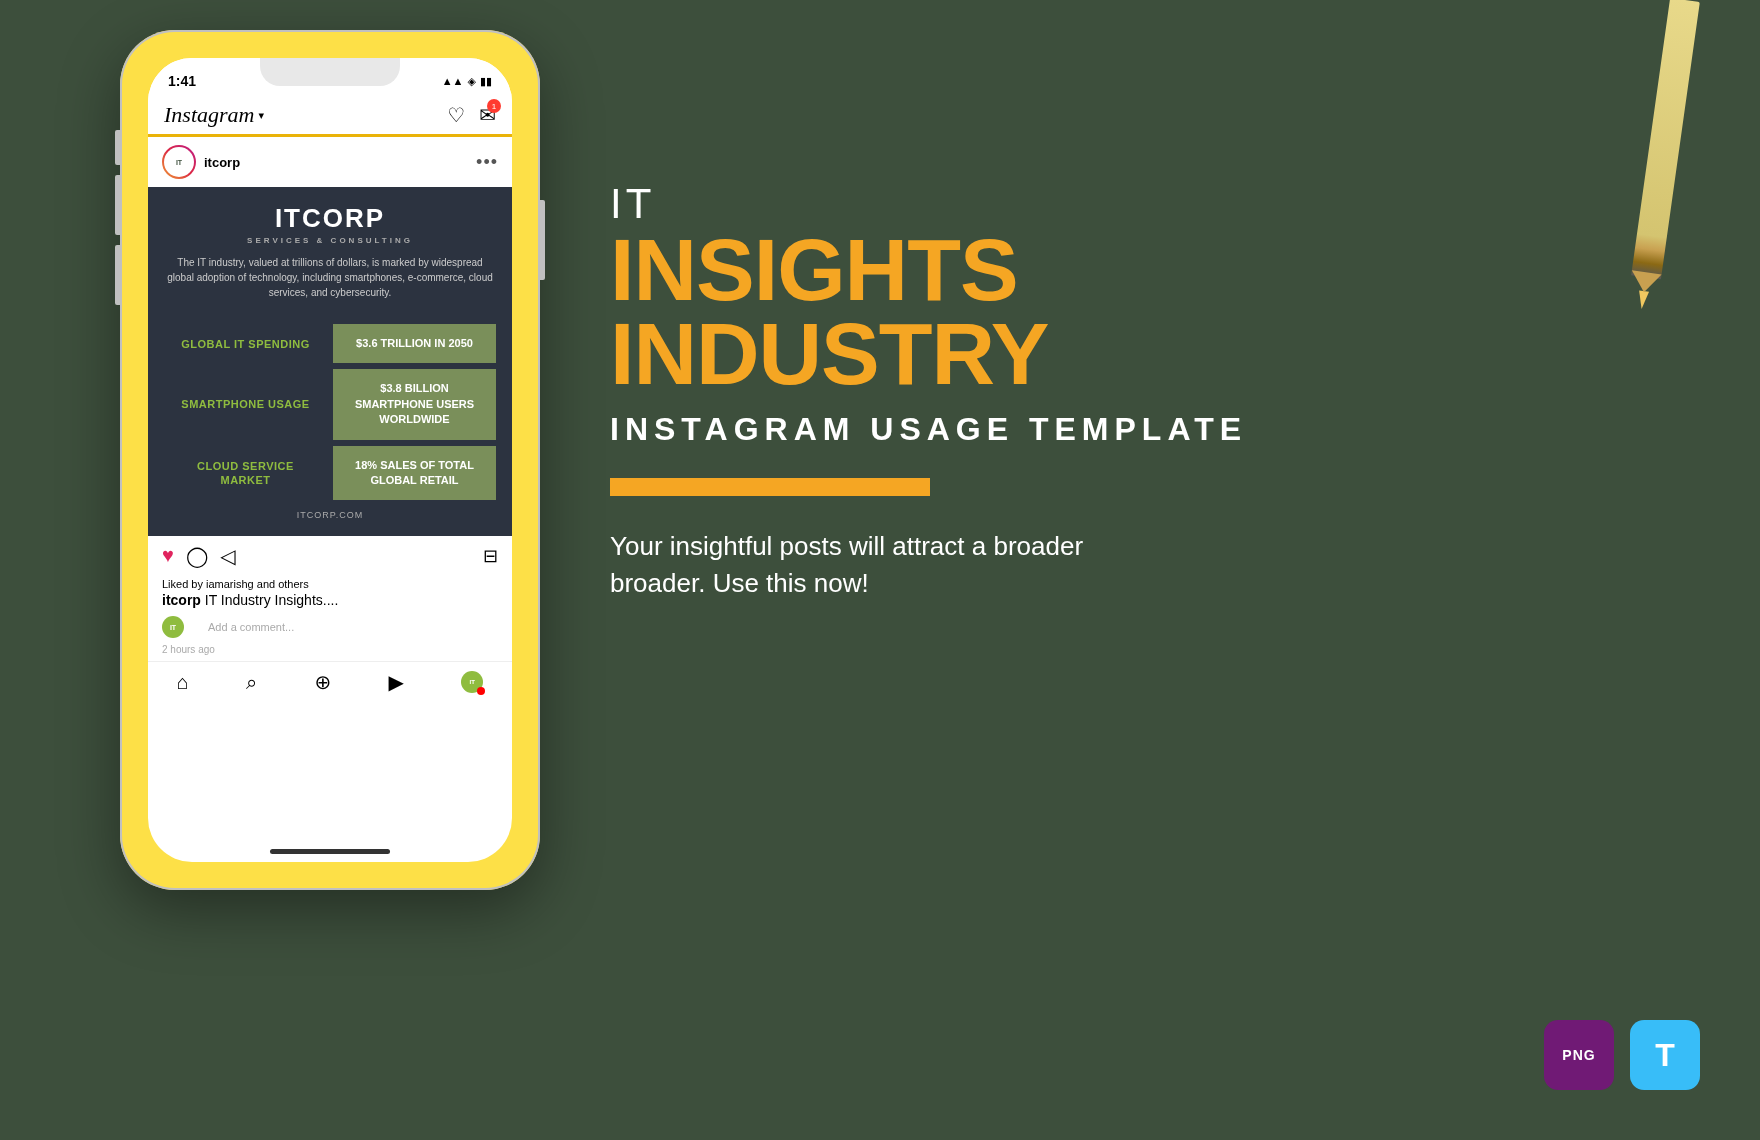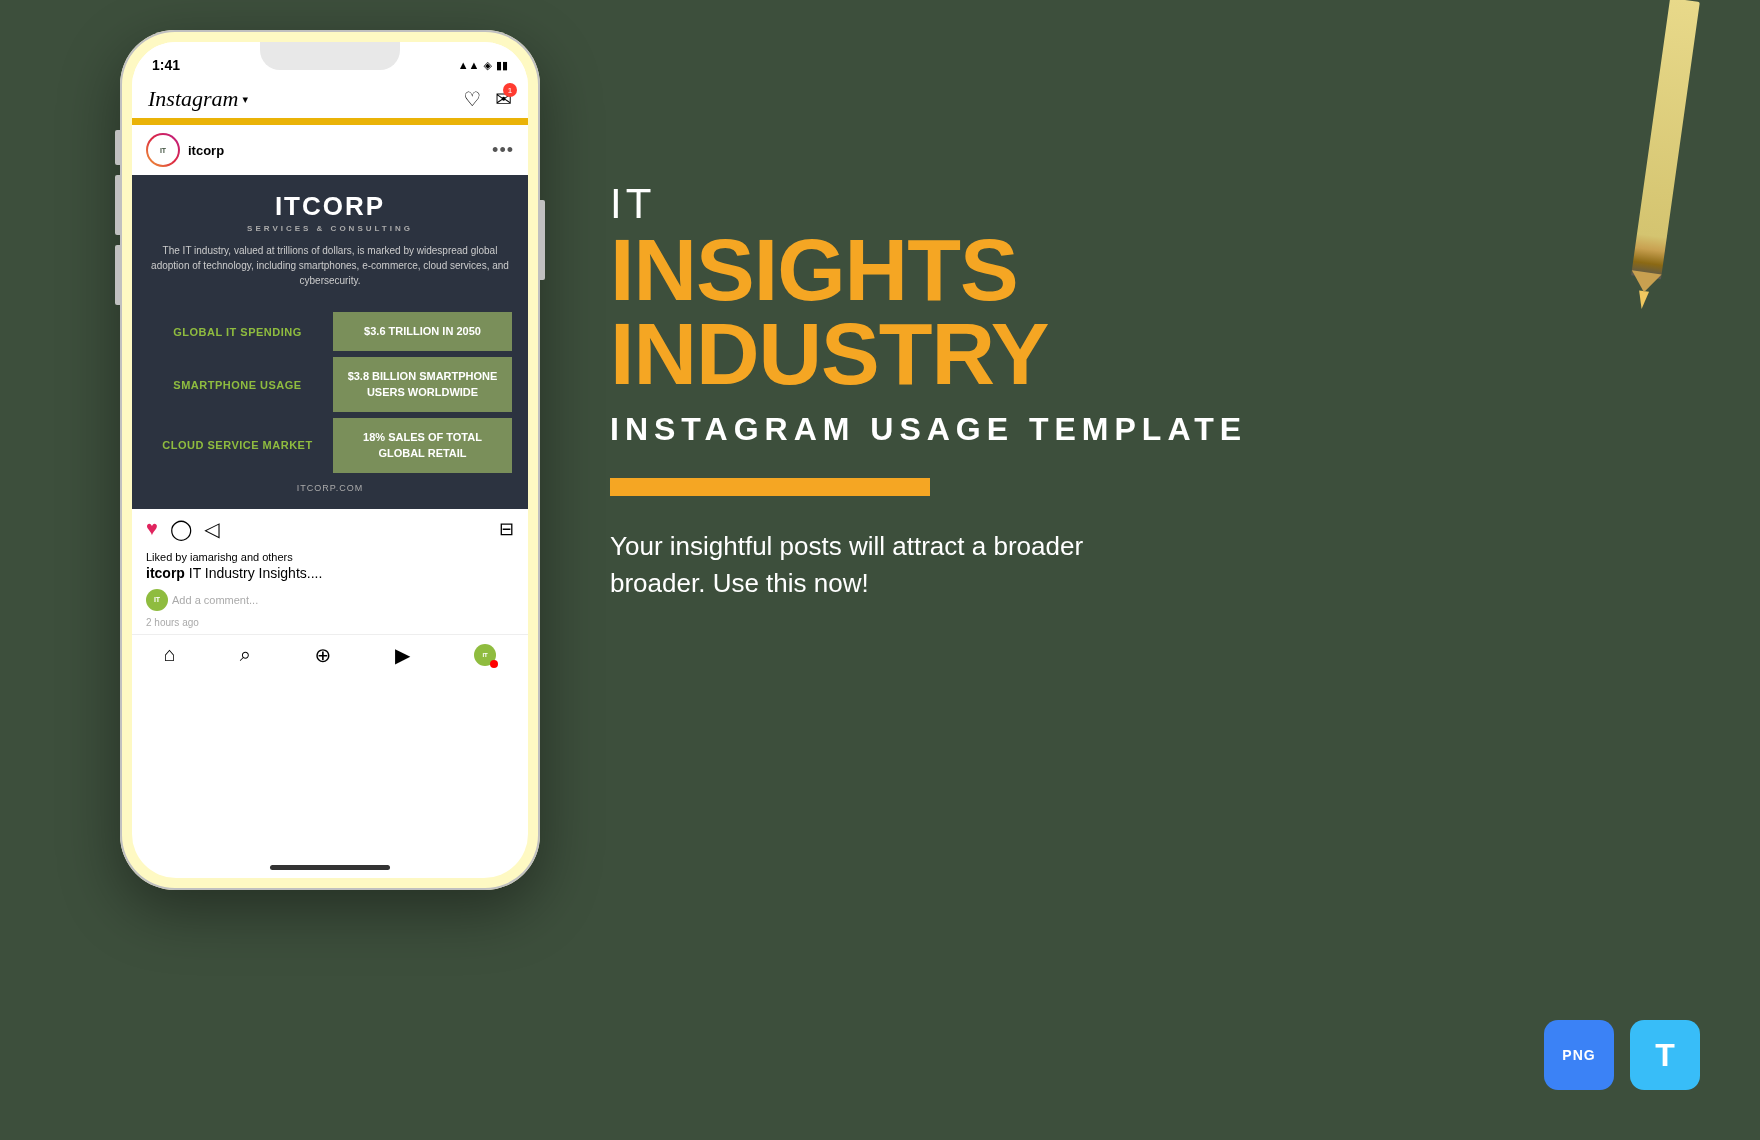--- a/index.html
+++ b/index.html
@@ -52,23 +52,23 @@
       position: absolute;
       left: 120px;
       top: 30px;
       width: 420px;
       height: 860px;
     }
 
     .phone-frame {
       width: 420px;
       height: 860px;
-      background: #fef9c3;
+      background: #fde047;
       border-radius: 55px;
-      padding: 12px;
+      padding: 28px;
       box-shadow: 0 20px 60px rgba(0,0,0,0.4), inset 0 0 0 2px #c0c0c0;
       position: relative;
     }
 
     .phone-screen {
       width: 100%;
       height: 100%;
       background: #fff;
       border-radius: 44px;
       overflow: hidden;
@@ -109,21 +109,21 @@
       font-size: 11px;
       color: #000;
     }
 
     
     .ig-header {
       display: flex;
       justify-content: space-between;
       align-items: center;
       padding: 6px 16px;
-      border-bottom: 7px solid #eab308;
+      border-bottom: 3px solid #eab308;
       background: #fff;
     }
     .ig-logo {
       font-family: 'Georgia', serif;
       font-style: italic;
       font-size: 22px;
       color: #000;
     }
     .ig-header-icons {
       display: flex;
@@ -308,21 +308,21 @@
     .caption-text strong {
       font-weight: 700;
     }
 
     
     .comment-section {
       padding: 4px 14px;
       background: #fff;
       display: flex;
       align-items: center;
-      gap: 4px;
+      gap: 24px;
     }
     .comment-avatar {
       width: 22px;
       height: 22px;
       border-radius: 50%;
       background: #8fbc3f;
       display: flex;
       align-items: center;
       justify-content: center;
       font-size: 7px;
@@ -417,21 +417,21 @@
       height: 70px;
       border-radius: 14px;
       display: flex;
       align-items: center;
       justify-content: center;
       font-size: 22px;
       font-weight: 900;
       color: white;
     }
     .format-icon.png {
-      background: #3b82f6;
+      background: #701a75;
       font-size: 14px;
       letter-spacing: 1px;
     }
     .format-icon.t {
       background: #38bdf8;
       font-size: 32px;
       font-weight: 900;
     }
 
     

